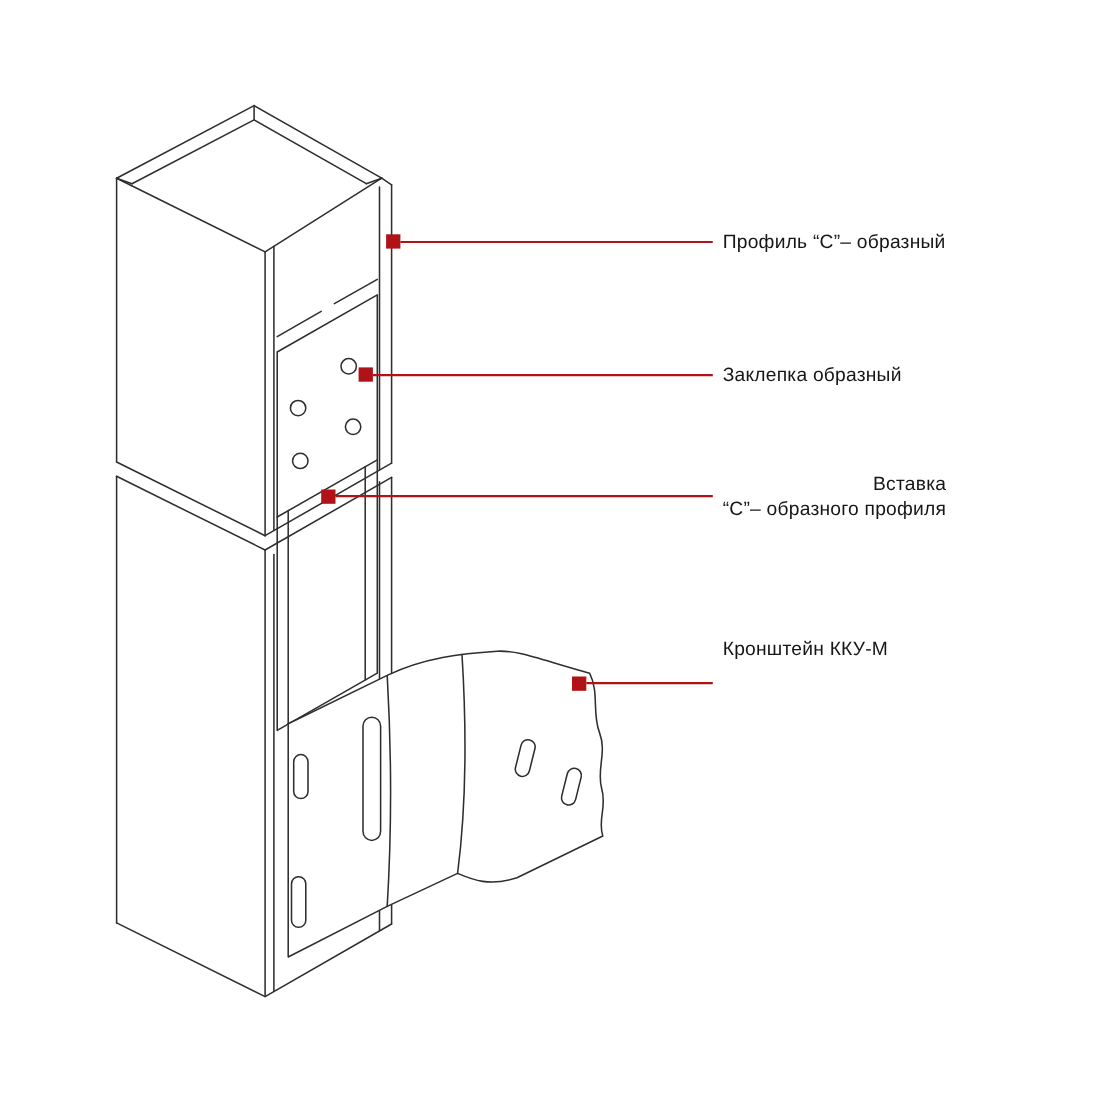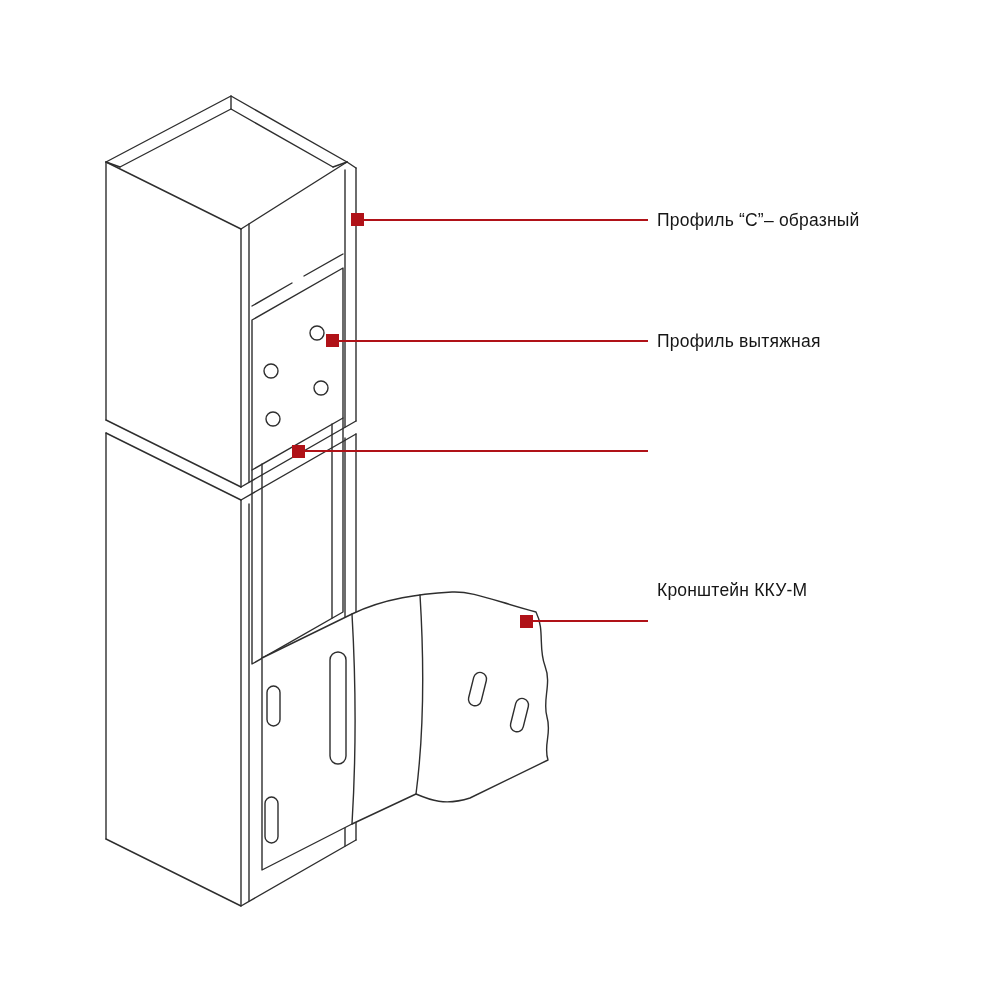--- a/index.html
+++ b/index.html
@@ -103,21 +103,25 @@
       <rect x="292" y="445" width="13" height="13"></rect>
       <rect x="520" y="615" width="13" height="13"></rect>
     </g>
   </svg>
 
   <div class="label" style="top:220px">
     <span>Профиль “С”– образный</span>
   </div>
 
   <div class="label" style="top:341px">
-    <span>Профиль вытяжная</span>
+    <span>Заклепка образный</span>
   </div>
 
+  <div class="label" style="top:451px">
+    <span>Вставка</span>
+    <span>“С”– образного профиля</span>
+  </div>
 
   <div class="label" style="top:590px">
     <span>Кронштейн ККУ-М</span>
   </div>
 
 </div>
 
 </body></html>

